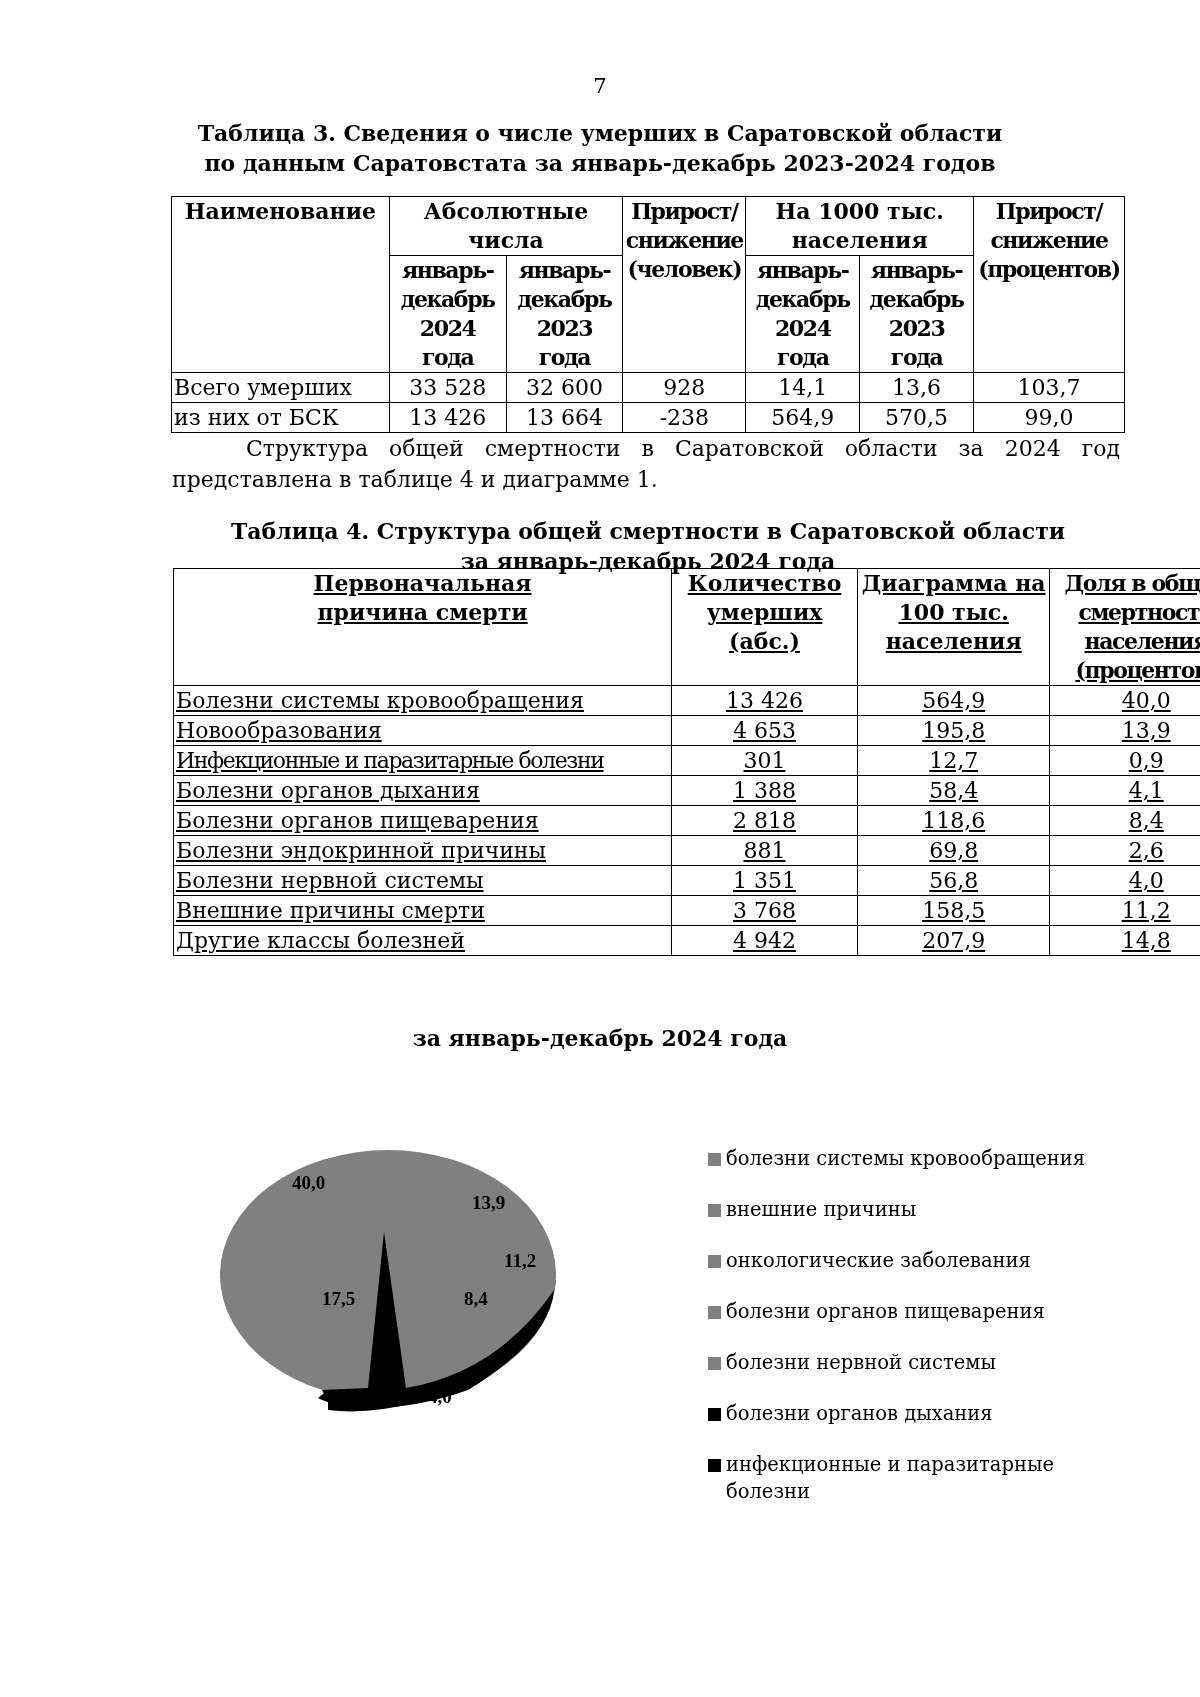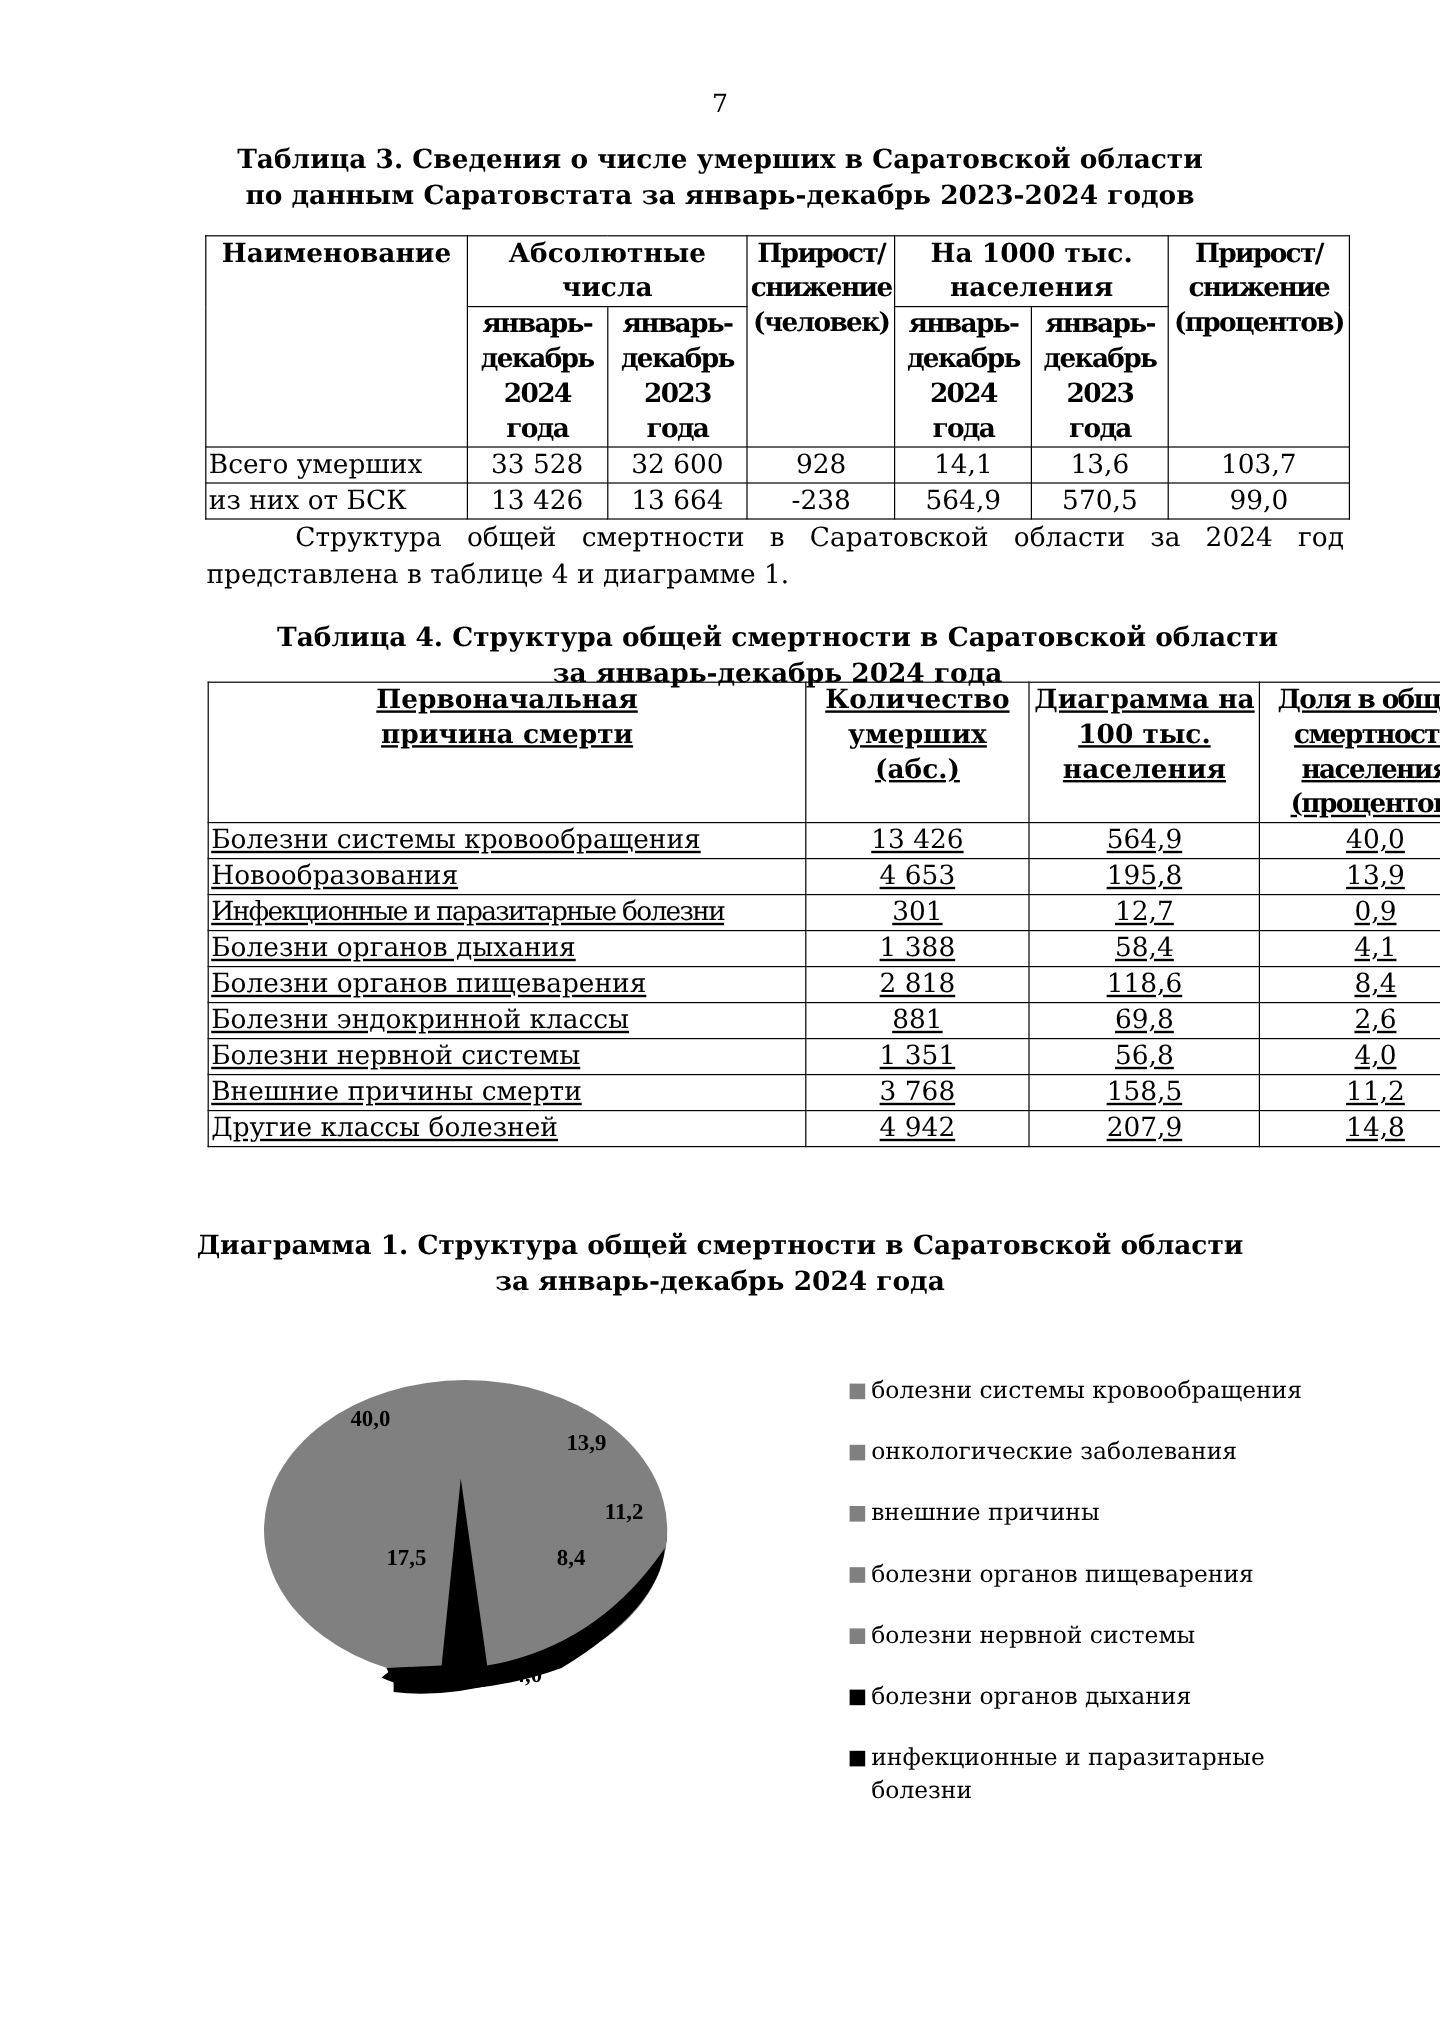--- a/index.html
+++ b/index.html
@@ -120,21 +120,21 @@
         <td class="num">58,4</td>
         <td class="num">4,1</td>
       </tr>
   <tr>
         <td class="lbl">Болезни органов пищеварения</td>
         <td class="num">2 818</td>
         <td class="num">118,6</td>
         <td class="num">8,4</td>
       </tr>
   <tr>
-        <td class="lbl">Болезни эндокринной классы</td>
+        <td class="lbl">Болезни эндокринной причины</td>
         <td class="num">881</td>
         <td class="num">69,8</td>
         <td class="num">2,6</td>
       </tr>
   <tr>
         <td class="lbl">Болезни нервной системы</td>
         <td class="num">1 351</td>
         <td class="num">56,8</td>
         <td class="num">4,0</td>
       </tr>
@@ -147,21 +147,20 @@
   <tr>
         <td class="lbl">Другие классы болезней</td>
         <td class="num">4 942</td>
         <td class="num">207,9</td>
         <td class="num">14,8</td>
       </tr>
 </tbody>
   </table>
 
 <div class="title" style="top:1023px;">
-  <div>Диаграмма 1. Структура общей смертности в Саратовской области</div>
   <div>за январь-декабрь 2024 года</div>
 </div>
 
 <div class="pie">
   <svg width="340" height="300" viewBox="0 0 340 300">
 
     <path d="M 338 140 Q 330 220 200 262 Q 150 275 110 270 L 110 250 Q 220 250 320 150 Z" fill="#000"></path>
 
     <ellipse cx="170" cy="135" rx="168" ry="125" fill="#808080"></ellipse>
 
@@ -177,25 +176,25 @@
   <span class="pie-label" style="left:64px; top:148px;margin-left:40px;">17,5</span>
 </div>
 
 <div class="legend">
   <div class="legend-item">
       <span class="swatch" style="background:#808080;"></span>
       <span>болезни системы кровообращения</span>
     </div>
   <div class="legend-item">
       <span class="swatch" style="background:#808080;"></span>
+      <span>внешние причины</span>
+    </div>
+  <div class="legend-item">
+      <span class="swatch" style="background:#808080;"></span>
       <span>онкологические заболевания</span>
-    </div>
-  <div class="legend-item">
-      <span class="swatch" style="background:#808080;"></span>
-      <span>внешние причины</span>
     </div>
   <div class="legend-item">
       <span class="swatch" style="background:#808080;"></span>
       <span>болезни органов пищеварения</span>
     </div>
   <div class="legend-item">
       <span class="swatch" style="background:#808080;"></span>
       <span>болезни нервной системы</span>
     </div>
   <div class="legend-item">

